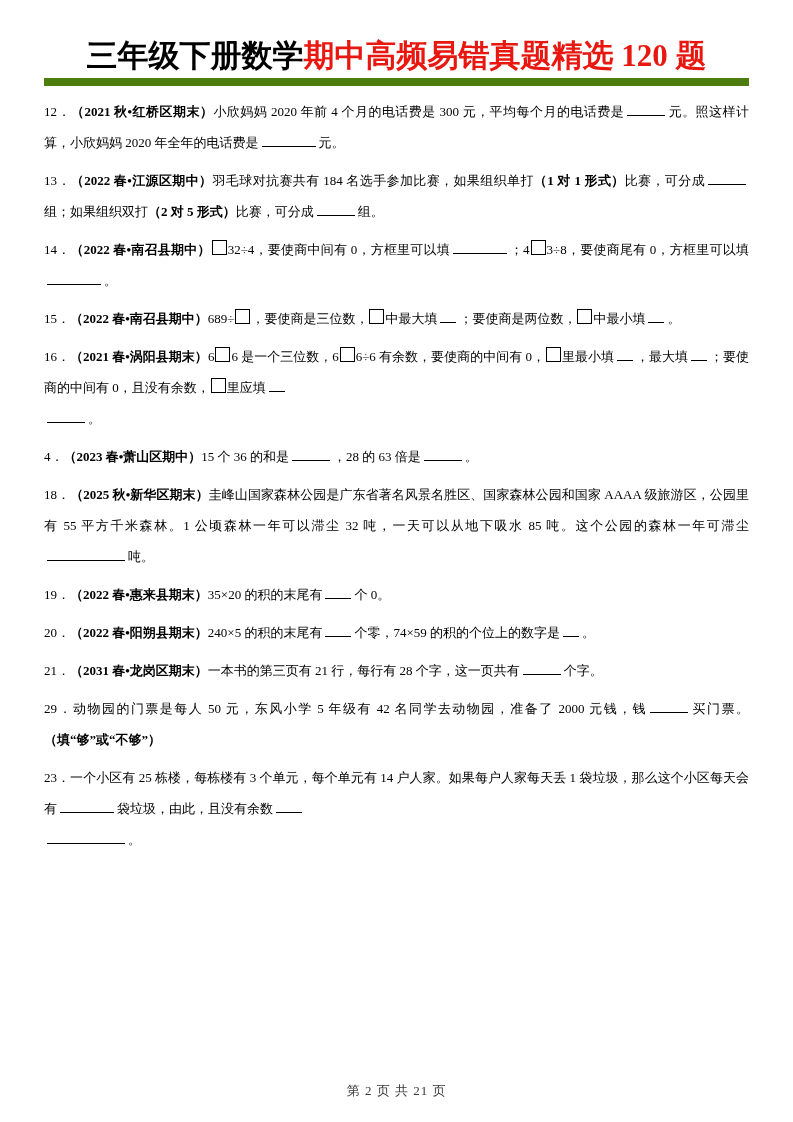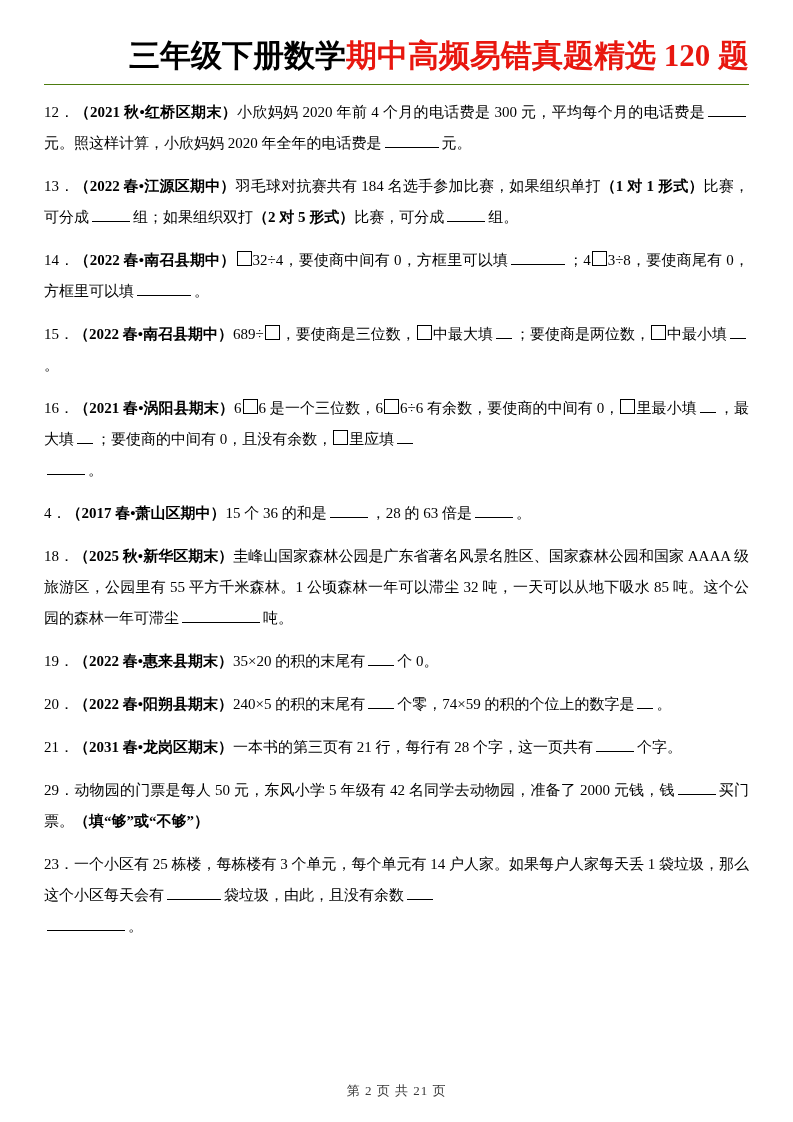--- a/index.html
+++ b/index.html
@@ -17,46 +17,46 @@
   }
   .page {
     width: 793px;
     height: 1122px;
     box-sizing: border-box;
     padding: 34px 44px 0 44px;
     position: relative;
   }
   
   .title-wrap {
-    text-align: right;
-    padding-bottom: 6px;
-    border-bottom: 1px solid #4d7c0f;
+    text-align: center;
+    padding-bottom: 0;
+    border-bottom: 8px solid #4d7c0f;
     margin-bottom: 10px;
   }
   .title {
     font-size: 31px;
     font-weight: bold;
     letter-spacing: 0px;
     line-height: 44px;
     white-space: nowrap;
     font-family: "Liberation Serif", "DejaVu Serif", serif;
   }
   .title .black { color: #000000; }
   .title .red { color: #e8170f; }
 
   
   .content {
     margin-top: 6px;
   }
   .q {
-    font-size: 15px;
+    font-size: 13px;
     line-height: 31px;
     text-align: justify;
     text-justify: inter-ideograph;
-    margin: 12px 0 7px 0;
+    margin: 0 0 7px 0;
     color: #000;
   }
   .q .src {
     font-weight: bold;
   }
   .blank {
     display: inline-block;
     border-bottom: 1px solid #000;
     vertical-align: baseline;
     height: 17px;
@@ -99,21 +99,21 @@
       <span class="black">三年级下册数学</span><span class="red">期中高频易错真题精选 120 题</span>
     </div>
   </div>
 
   <div class="content" id="question-list">
       <p class="q"><span>12．</span><span class="src">（2021 秋•红桥区期末）</span><span>小欣妈妈 2020 年前 4 个月的电话费是 300 元，平均每个月的电话费是</span><span class="blank b-md"></span><span>元。照这样计算，小欣妈妈 2020 年全年的电话费是</span><span class="blank b-lg"></span><span>元。</span></p>
       <p class="q"><span>13．</span><span class="src">（2022 春•江源区期中）</span><span>羽毛球对抗赛共有 184 名选手参加比赛，如果组织单打</span><span class="bold">（1 对 1 形式）</span><span>比赛，可分成</span><span class="blank b-md"></span><span>组；如果组织双打</span><span class="bold">（2 对 5 形式）</span><span>比赛，可分成</span><span class="blank b-md"></span><span>组。</span></p>
       <p class="q"><span>14．</span><span class="src">（2022 春•南召县期中）</span><span class="sq"></span><span>32÷4，要使商中间有 0，方框里可以填</span><span class="blank b-lg"></span><span>；4</span><span class="sq"></span><span>3÷8，要使商尾有 0，方框里可以填</span><span class="blank b-lg"></span><span>。</span></p>
       <p class="q"><span>15．</span><span class="src">（2022 春•南召县期中）</span><span>689÷</span><span class="sq"></span><span>，要使商是三位数，</span><span class="sq"></span><span>中最大填</span><span class="blank b-xs"></span><span>；要使商是两位数，</span><span class="sq"></span><span>中最小填</span><span class="blank b-xs"></span><span>。</span></p>
       <p class="q"><span>16．</span><span class="src">（2021 春•涡阳县期末）</span><span>6</span><span class="sq"></span><span>6 是一个三位数，6</span><span class="sq"></span><span>6÷6 有余数，要使商的中间有 0，</span><span class="sq"></span><span>里最小填</span><span class="blank b-xs"></span><span>，最大填</span><span class="blank b-xs"></span><span>；要使商的中间有 0，且没有余数，</span><span class="sq"></span><span>里应填</span><span class="blank b-xs"></span><br><span class="blank b-md"></span><span>。</span></p>
-      <p class="q"><span>4．</span><span class="src">（2017 春•萧山区期中）</span><span>15 个 36 的和是</span><span class="blank b-md"></span><span>，28 的 63 倍是</span><span class="blank b-md"></span><span>。</span></p>
+      <p class="q"><span>4．</span><span class="src">（2023 春•萧山区期中）</span><span>15 个 36 的和是</span><span class="blank b-md"></span><span>，28 的 63 倍是</span><span class="blank b-md"></span><span>。</span></p>
       <p class="q"><span>18．</span><span class="src">（2025 秋•新华区期末）</span><span>圭峰山国家森林公园是广东省著名风景名胜区、国家森林公园和国家 AAAA 级旅游区，公园里有 55 平方千米森林。1 公顷森林一年可以滞尘 32 吨，一天可以从地下吸水 85 吨。这个公园的森林一年可滞尘</span><span class="blank b-xl"></span><span>吨。</span></p>
       <p class="q"><span>19．</span><span class="src">（2022 春•惠来县期末）</span><span>35×20 的积的末尾有</span><span class="blank b-sm"></span><span>个 0。</span></p>
       <p class="q"><span>20．</span><span class="src">（2022 春•阳朔县期末）</span><span>240×5 的积的末尾有</span><span class="blank b-sm"></span><span>个零，74×59 的积的个位上的数字是</span><span class="blank b-xs"></span><span>。</span></p>
       <p class="q"><span>21．</span><span class="src">（2031 春•龙岗区期末）</span><span>一本书的第三页有 21 行，每行有 28 个字，这一页共有</span><span class="blank b-md"></span><span>个字。</span></p>
       <p class="q"><span>29．</span><span>动物园的门票是每人 50 元，东风小学 5 年级有 42 名同学去动物园，准备了 2000 元钱，钱</span><span class="blank b-md"></span><span>买门票。</span><span class="bold">（填“够”或“不够”）</span></p>
       <p class="q"><span>23．</span><span>一个小区有 25 栋楼，每栋楼有 3 个单元，每个单元有 14 户人家。如果每户人家每天丢 1 袋垃圾，那么这个小区每天会有</span><span class="blank b-lg"></span><span>袋垃圾，由此，且没有余数</span><span class="blank b-sm"></span><br><span class="blank b-xl"></span><span>。</span></p>
     </div>
 
   <div class="footer">第 2 页 共 21 页</div>
 </div>

